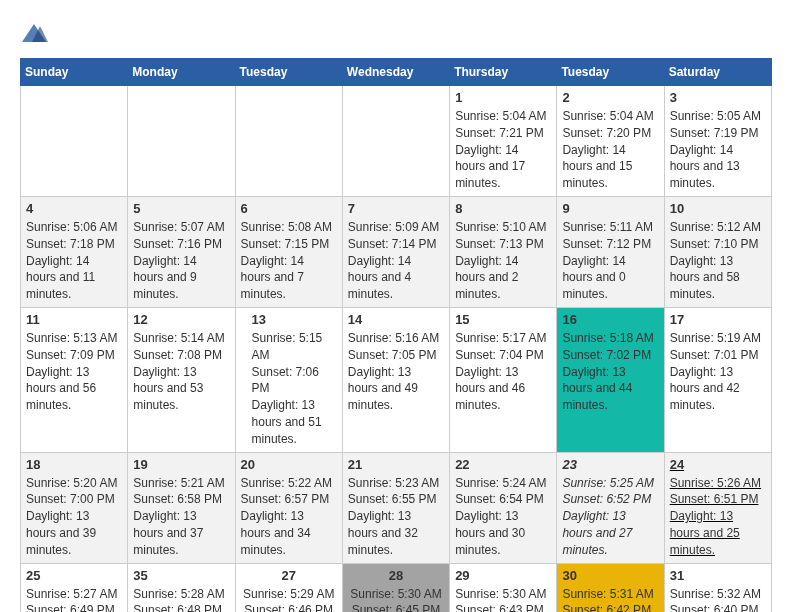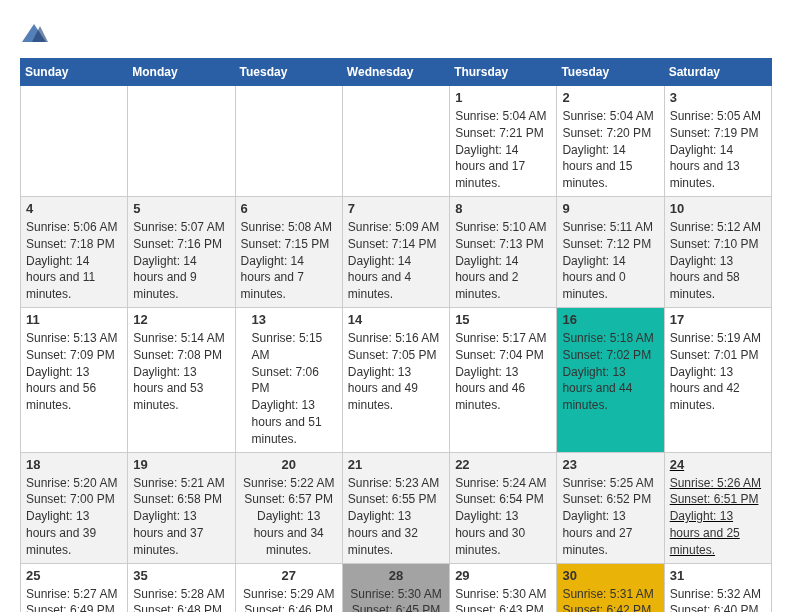--- a/index.html
+++ b/index.html
@@ -202,33 +202,33 @@
       </tr>
       <tr>
         <td style="background-color: rgb(242, 242, 242);">
           <div class="day-num">18</div>
           <div class="day-info">Sunrise: 5:20 AM<br>Sunset: 7:00 PM<br>Daylight: 13 hours and 39 minutes.</div>
         </td>
         <td style="background-color: rgb(242, 242, 242);">
           <div class="day-num">19</div>
           <div class="day-info">Sunrise: 5:21 AM<br>Sunset: 6:58 PM<br>Daylight: 13 hours and 37 minutes.</div>
         </td>
-        <td style="background-color: rgb(242, 242, 242); text-align: center;">
+        <td style="background-color: rgb(242, 242, 242);">
           <div class="day-num">20</div>
           <div class="day-info">Sunrise: 5:22 AM<br>Sunset: 6:57 PM<br>Daylight: 13 hours and 34 minutes.</div>
         </td>
         <td style="background-color: rgb(242, 242, 242);">
           <div class="day-num">21</div>
           <div class="day-info">Sunrise: 5:23 AM<br>Sunset: 6:55 PM<br>Daylight: 13 hours and 32 minutes.</div>
         </td>
         <td style="background-color: rgb(242, 242, 242);">
           <div class="day-num">22</div>
           <div class="day-info">Sunrise: 5:24 AM<br>Sunset: 6:54 PM<br>Daylight: 13 hours and 30 minutes.</div>
         </td>
-        <td style="background-color: rgb(242, 242, 242);">
+        <td style="background-color: rgb(242, 242, 242); font-style: italic;">
           <div class="day-num">23</div>
           <div class="day-info">Sunrise: 5:25 AM<br>Sunset: 6:52 PM<br>Daylight: 13 hours and 27 minutes.</div>
         </td>
         <td style="background-color: rgb(242, 242, 242); text-decoration: underline;">
           <div class="day-num">24</div>
           <div class="day-info">Sunrise: 5:26 AM<br>Sunset: 6:51 PM<br>Daylight: 13 hours and 25 minutes.</div>
         </td>
       </tr>
       <tr>
         <td style="background-color: rgb(255, 255, 255);">

